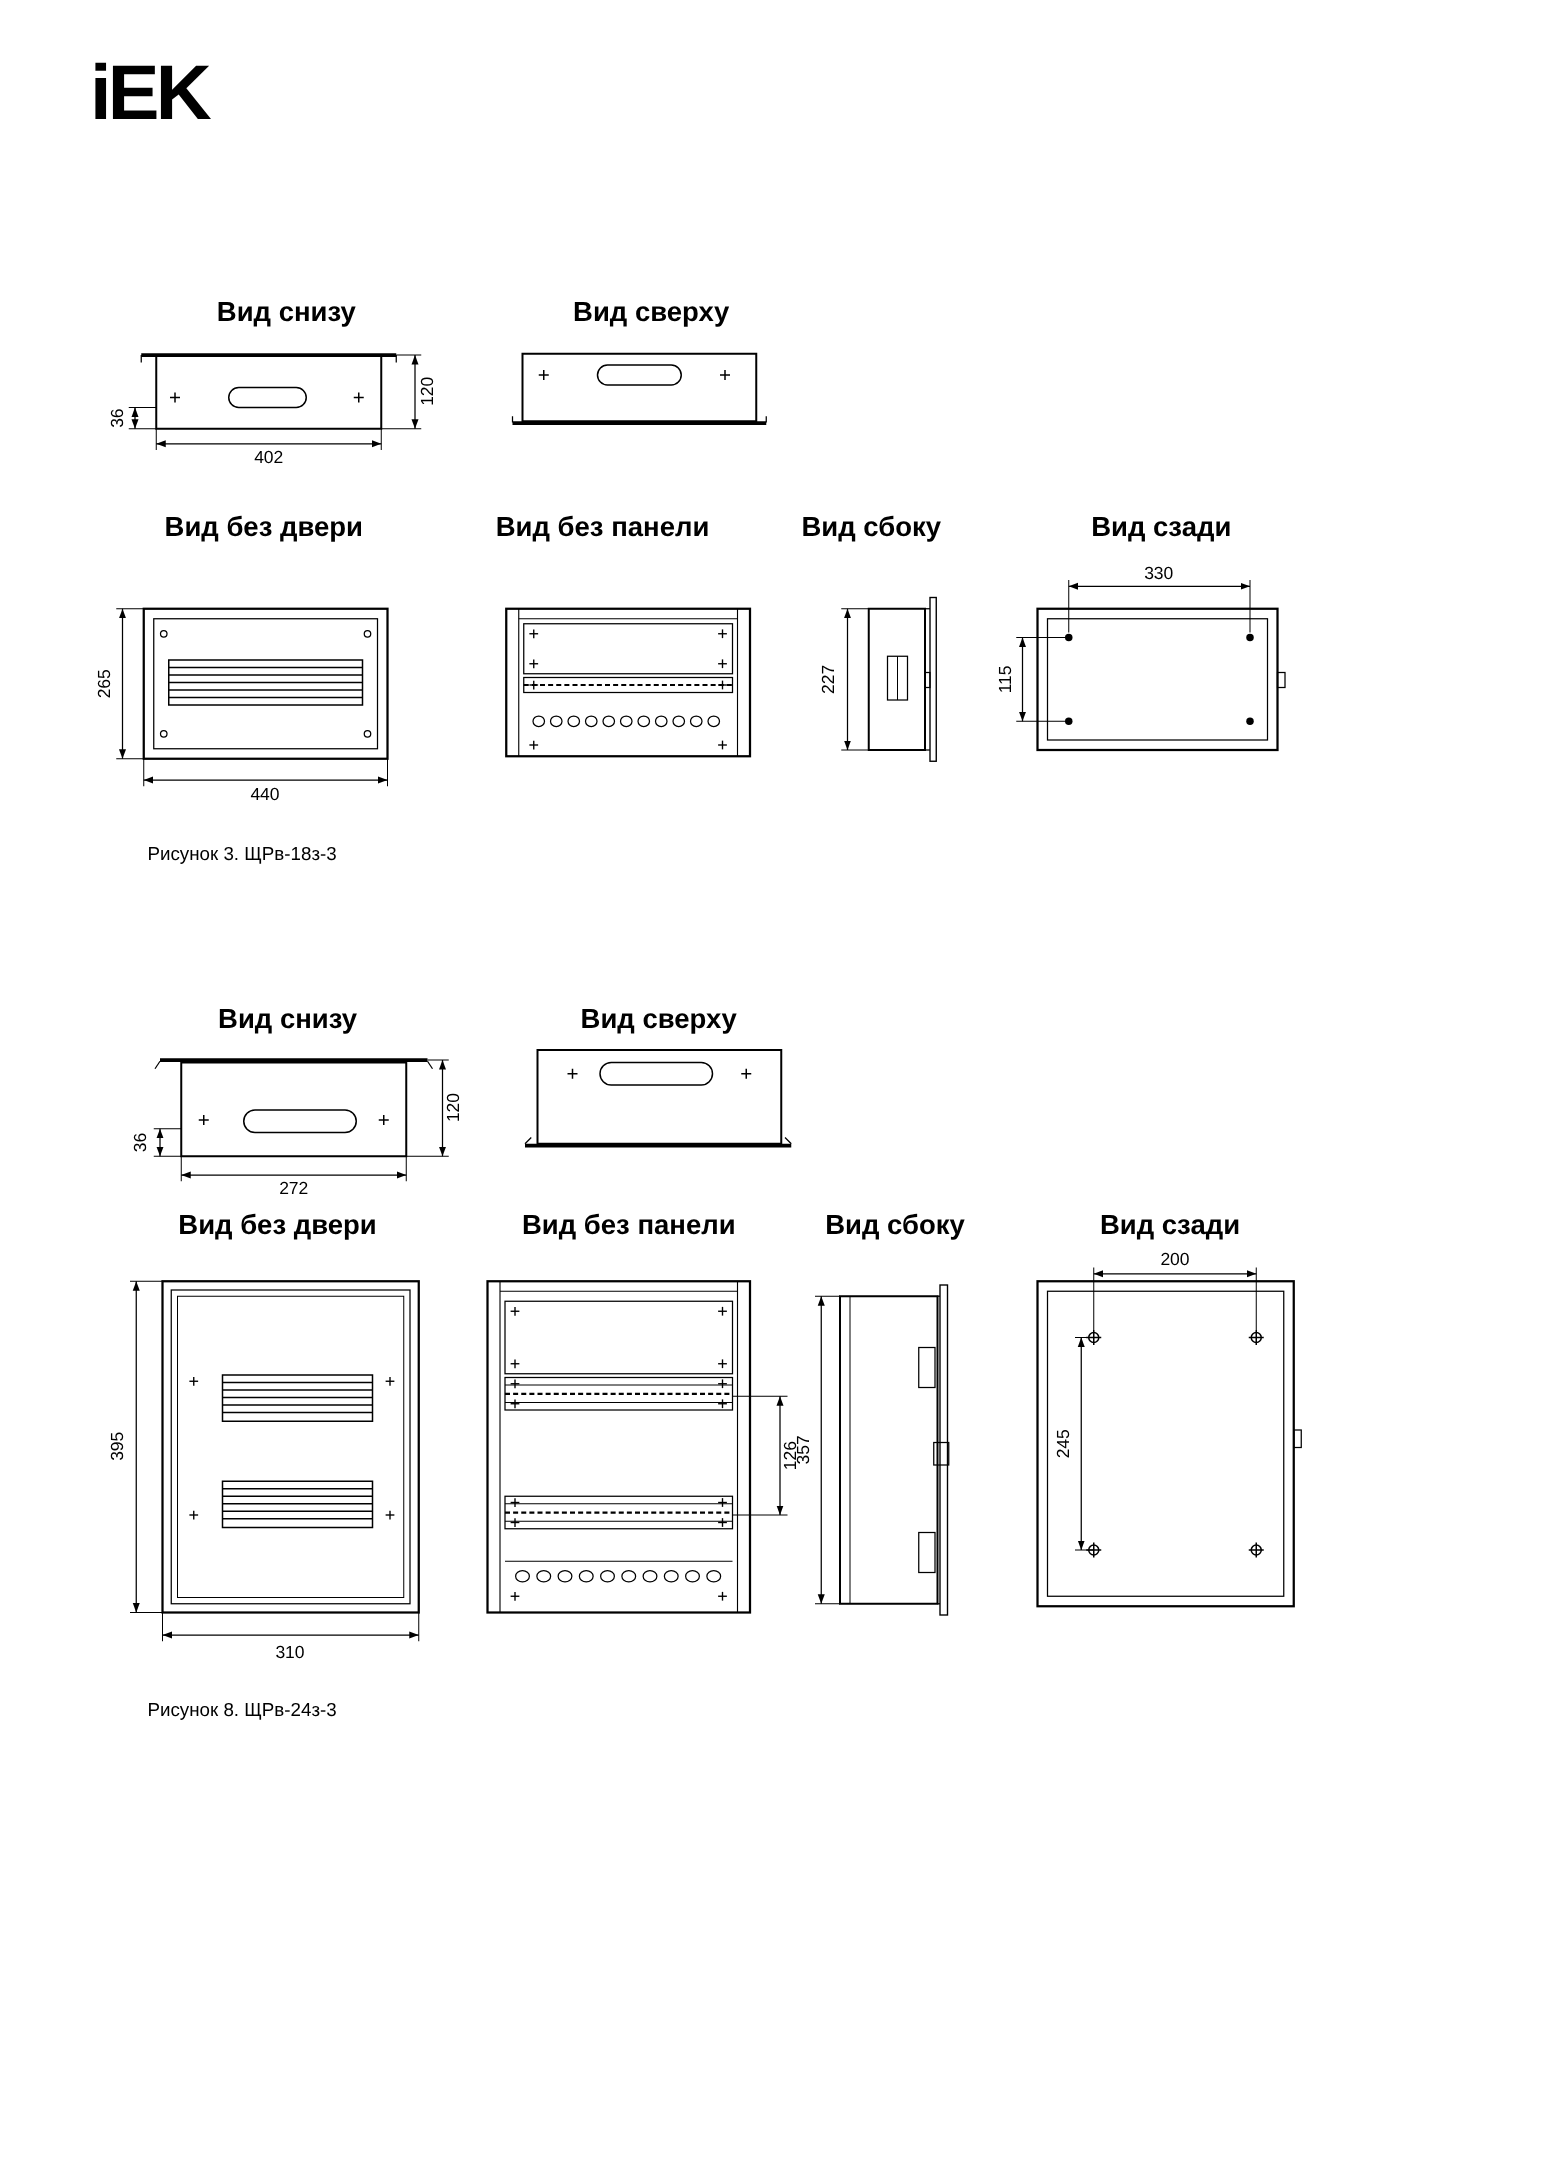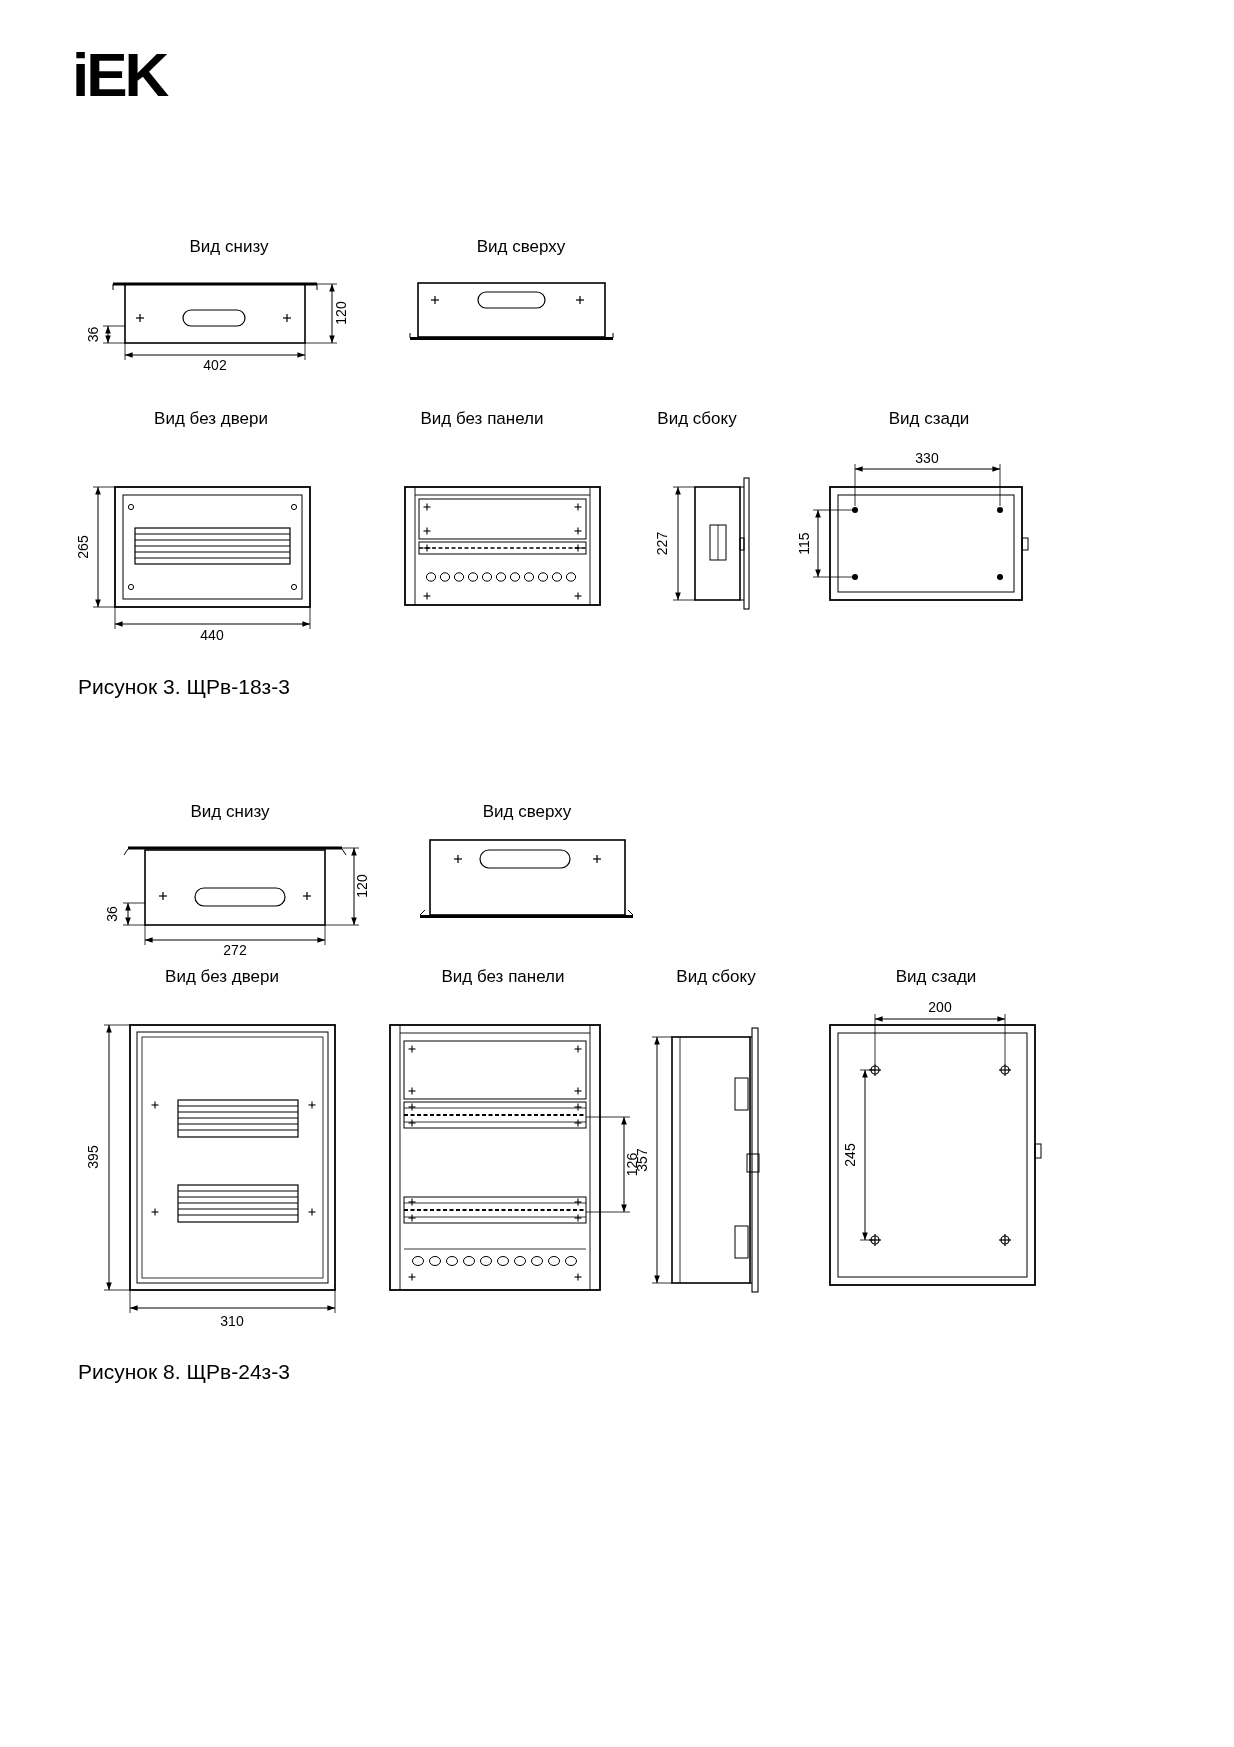--- a/index.html
+++ b/index.html
@@ -6,24 +6,24 @@
   html,body { background:#fff; }
   #page {
     position:relative; width:1234px; height:1525px; background:#ffffff;
     font-family:"Liberation Sans", sans-serif; color:#000; overflow:hidden;
   }
   .logo {
     position:absolute; font-weight:bold; font-size:62px; letter-spacing:-3px;
     color:#000; line-height:1;
   }
   .vlabel {
-    position:absolute; transform:translateX(-50%); font-size:17px; font-weight:normal;
+    position:absolute; transform:translateX(-50%); font-size:22px; font-weight:bold;
     white-space:nowrap; color:#000;
   }
-  .caption { position:absolute; font-size:21px; color:#000; white-space:nowrap; }
+  .caption { position:absolute; font-size:15px; color:#000; white-space:nowrap;margin-left:40px; }
   svg.draw { position:absolute; overflow:visible; }
   .dtxt { font-family:"Liberation Sans", sans-serif; font-size:14px; fill:#000; text-anchor:middle; }
   .edge-mark { position:absolute; background:#000; }
 </style>
 </head>
 <body>
 
 <div id="page">
 
   <svg width="0" height="0" style="position:absolute" aria-hidden="true">

